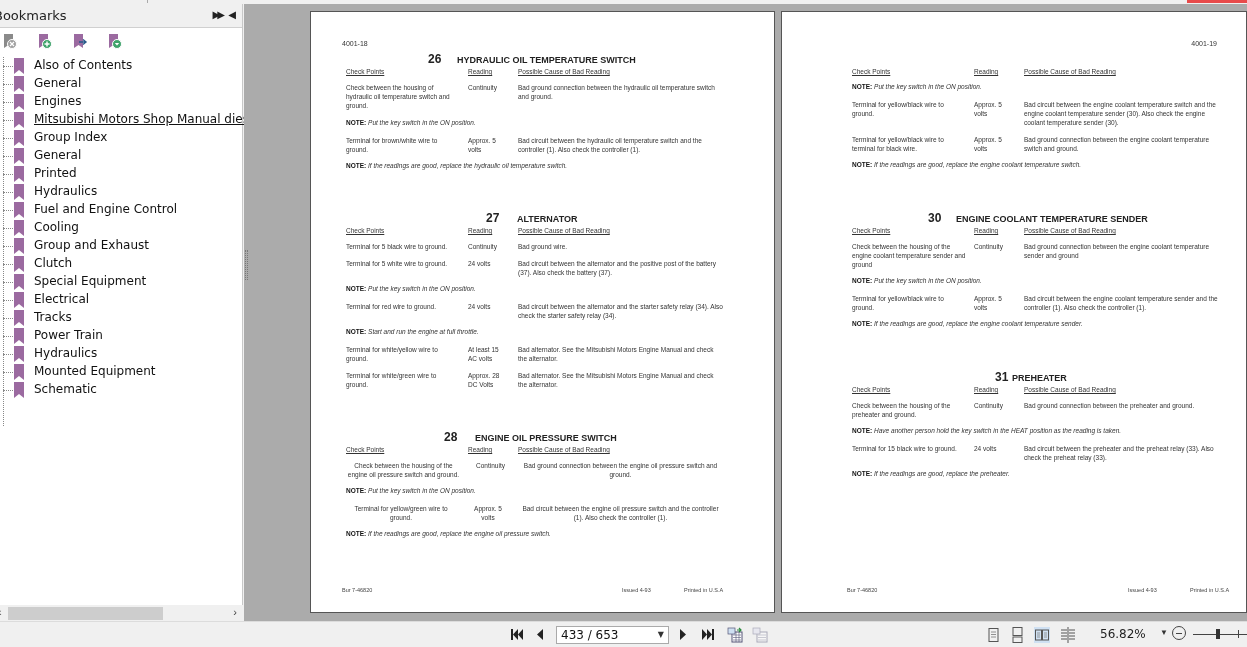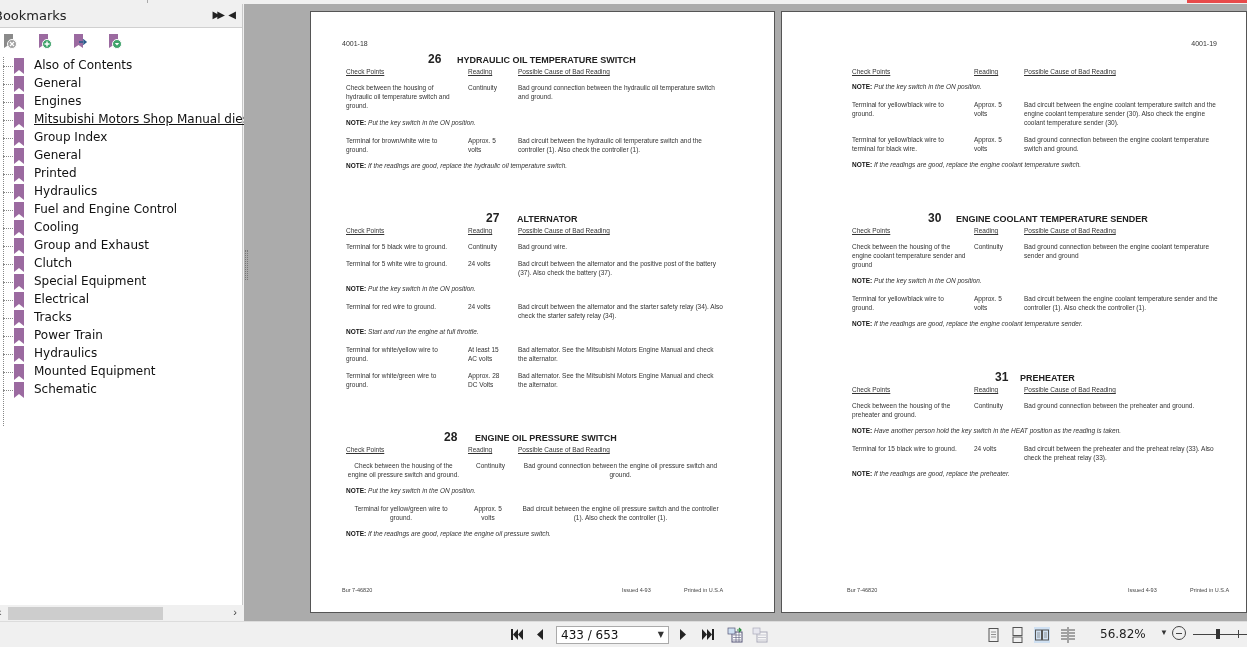--- a/index.html
+++ b/index.html
@@ -375,21 +375,21 @@
         <span class="cell" style="left:0;top:83px;width:110px">Terminal for yellow/black wire to ground.</span>
         <span class="cell" style="left:122px;top:83px;width:40px">Approx. 5 volts</span>
         <span class="cell" style="left:172px;top:83px;width:200px">Bad circuit between the engine coolant temperature sender and the controller (1). Also check the controller (1).</span>
 
         <span class="note" style="left:0;top:109px"><b>NOTE:</b> <i>If the readings are good, replace the engine coolant temperature sender.</i></span>
       </div>
 
       <div class="section" style="left:70px; top:358px; height:115px;">
         <div class="sec-title">
           <span class="sec-num" style="left:143px">31</span>
-          <span class="sec-name" style="left:168px">PREHEATER</span>
+          <span class="sec-name" style="left:160px">PREHEATER</span>
         </div>
         <span class="col-h" style="left:0;top:16px">Check Points</span>
         <span class="col-h" style="left:122px;top:16px">Reading</span>
         <span class="col-h" style="left:172px;top:16px">Possible Cause of Bad Reading</span>
 
         <span class="cell" style="left:0;top:31px;width:110px">Check between the housing of the preheater and ground.</span>
         <span class="cell" style="left:122px;top:31px;width:45px">Continuity</span>
         <span class="cell" style="left:172px;top:31px;width:200px">Bad ground connection between the preheater and ground.</span>
 
         <span class="note" style="left:0;top:57px"><b>NOTE:</b> <i>Have another person hold the key switch in the HEAT position as the reading is taken.</i></span>

